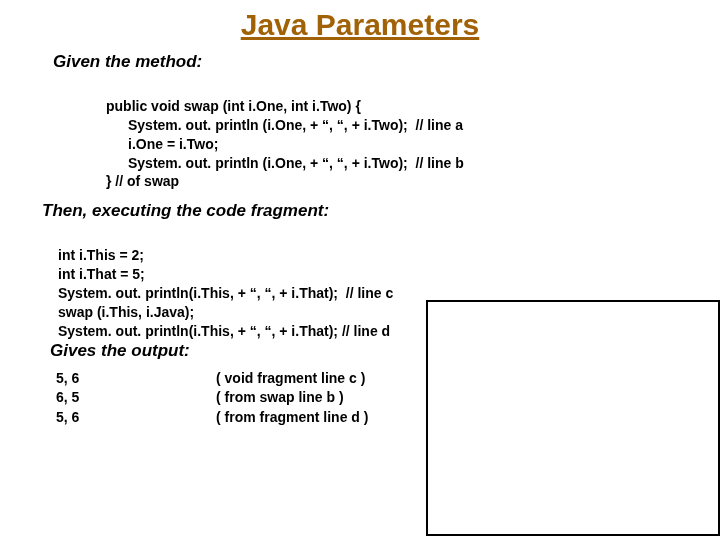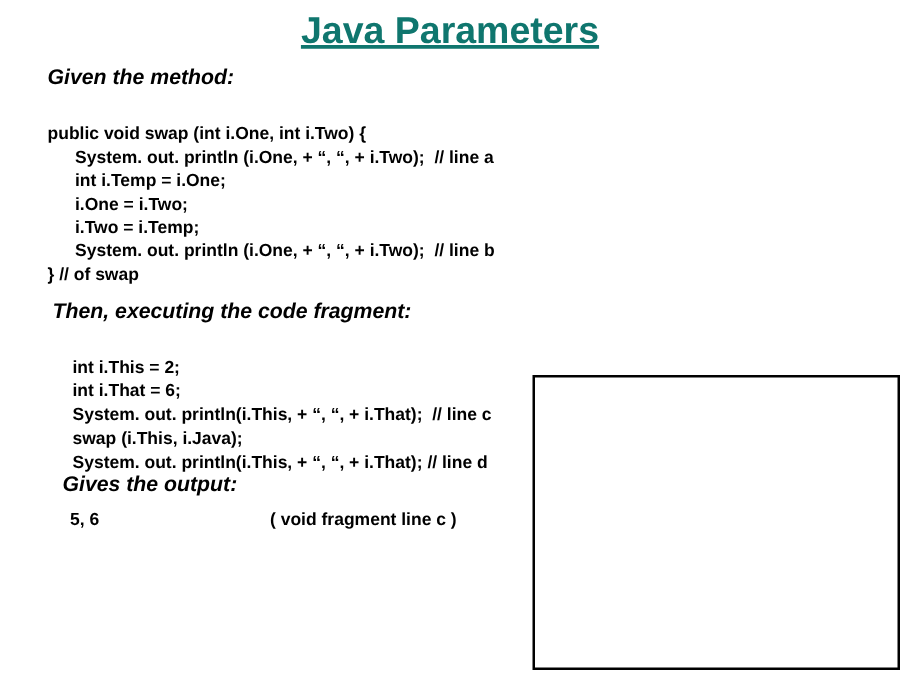--- a/index.html
+++ b/index.html
@@ -10,37 +10,37 @@
     font-family: Arial, Helvetica, sans-serif;
     background: #fff;
     color: #000;
     box-sizing: border-box;
     position: relative;
   }
   .title {
     text-align: center;
     font-size: 30px;
     font-weight: bold;
-    color: #0f766e;
+    color: #a16207;
     text-decoration: underline;
     padding-top: 8px;
     padding-bottom: 6px;
   }
   .section-label {
     font-size: 17px;
     font-weight: bold;
     font-style: italic;
-    margin-left: 38px;
+    margin-left: 53px;
     margin-top: 4px;
     margin-bottom: 6px;
   }
   .section-label.then { margin-left: 42px; margin-top: 10px; }
   .section-label.gives { margin-left: 50px; margin-top: 0; margin-bottom: 8px; }
   .code-block {
-    margin-left: 38px;
+    margin-left: 106px;
     font-size: 14px;
     font-weight: bold;
     line-height: 1.35;
     white-space: pre;
   }
   .code-block .indent1 { padding-left: 22px; display: block; }
   .fragment-block {
     margin-left: 58px;
     font-size: 14px;
     font-weight: bold;
@@ -72,34 +72,40 @@
 </style>
 </head>
 <body>
 
 <div class="title">Java Parameters</div>
 
 <div class="section-label">Given the method:</div>
 
 <div class="code-block">
 <span>public void swap (int i.One, int i.Two) {</span>
-<span class="indent1">System. out. println (i.One, + “, “, + i.Two);  // line a</span><span class="indent1">int i.Temp = i.One;</span><span class="indent1">i.One = i.Two;</span><span class="indent1">i.Two = i.Temp;</span><span class="indent1">System. out. println (i.One, + “, “, + i.Two);  // line b</span><span>} // of swap</span>
+<span class="indent1">System. out. println (i.One, + “, “, + i.Two);  // line a</span><span class="indent1">i.One = i.Two;</span><span class="indent1">System. out. println (i.One, + “, “, + i.Two);  // line b</span><span>} // of swap</span>
 </div>
 
 <div class="section-label then">Then, executing the code fragment:</div>
 
 <div class="fragment-block">
 <span>int i.This = 2;</span>
-<span>int i.That = 6;</span>
+<span>int i.That = 5;</span>
 <span>System. out. println(i.This, + “, “, + i.That);  // line c</span>
 <span>swap (i.This, i.Java);</span>
 <span>System. out. println(i.This, + “, “, + i.That); // line d</span>
 </div>
 
 <div class="section-label gives">Gives the output:</div>
 
 <div>
   <div class="output-row">
     <span class="pair">5, 6</span><span class="source">( void fragment line c )</span>
   </div>
+  <div class="output-row">
+    <span class="pair">6, 5</span><span class="source">( from swap       line b )</span>
+  </div>
+  <div class="output-row">
+    <span class="pair">5, 6</span><span class="source">( from fragment line d )</span>
+  </div>
 </div>
 
 <div class="right-box"></div>
 
 </body></html>

